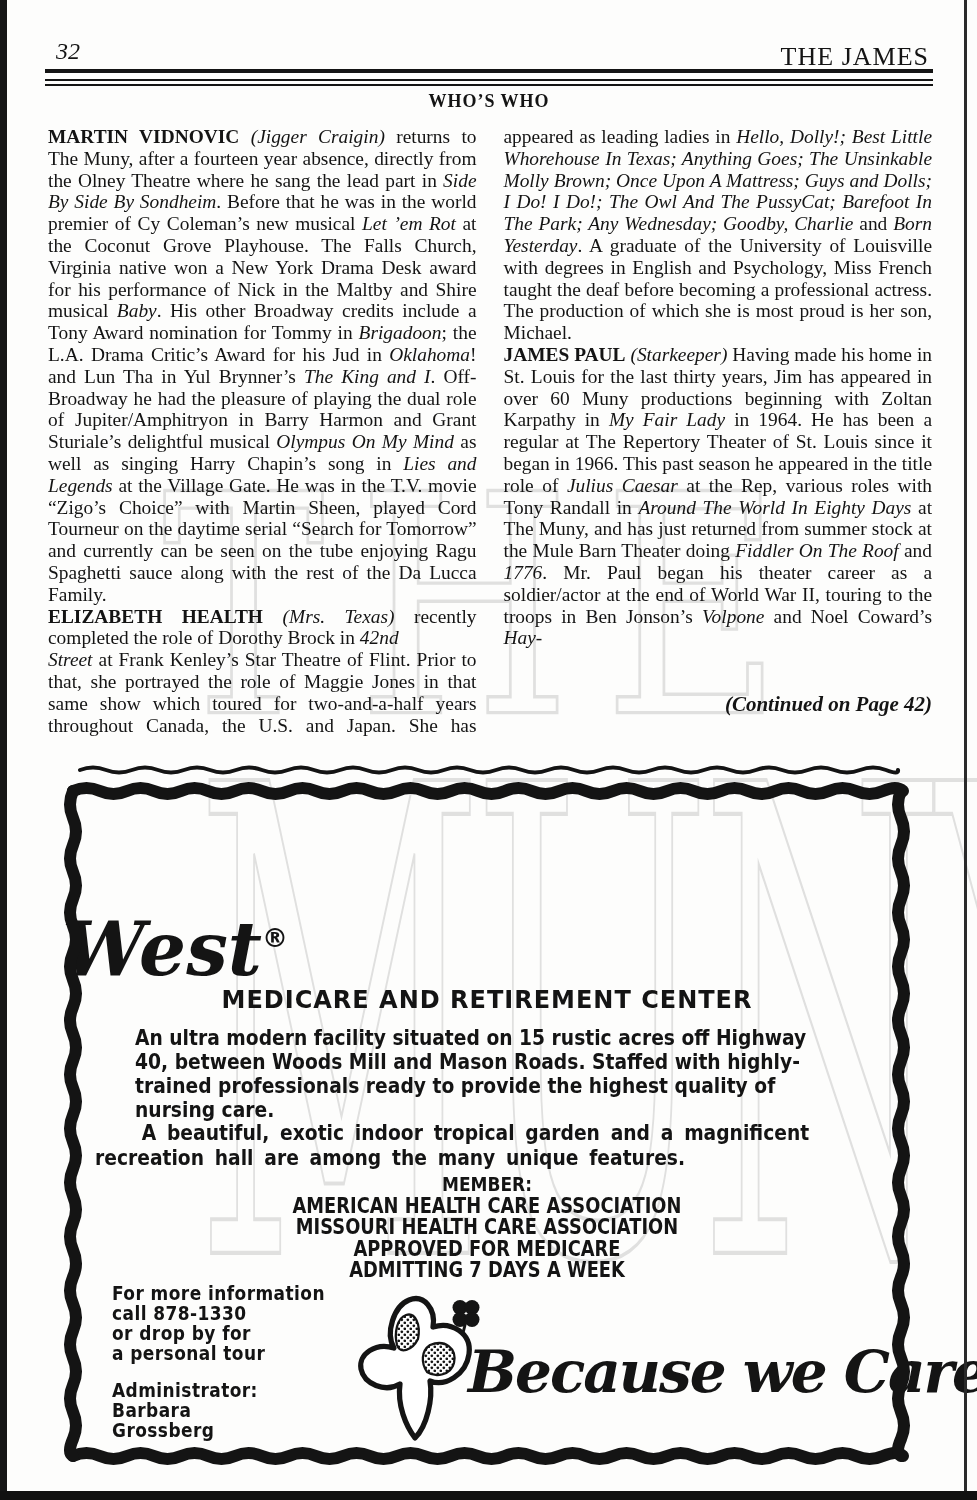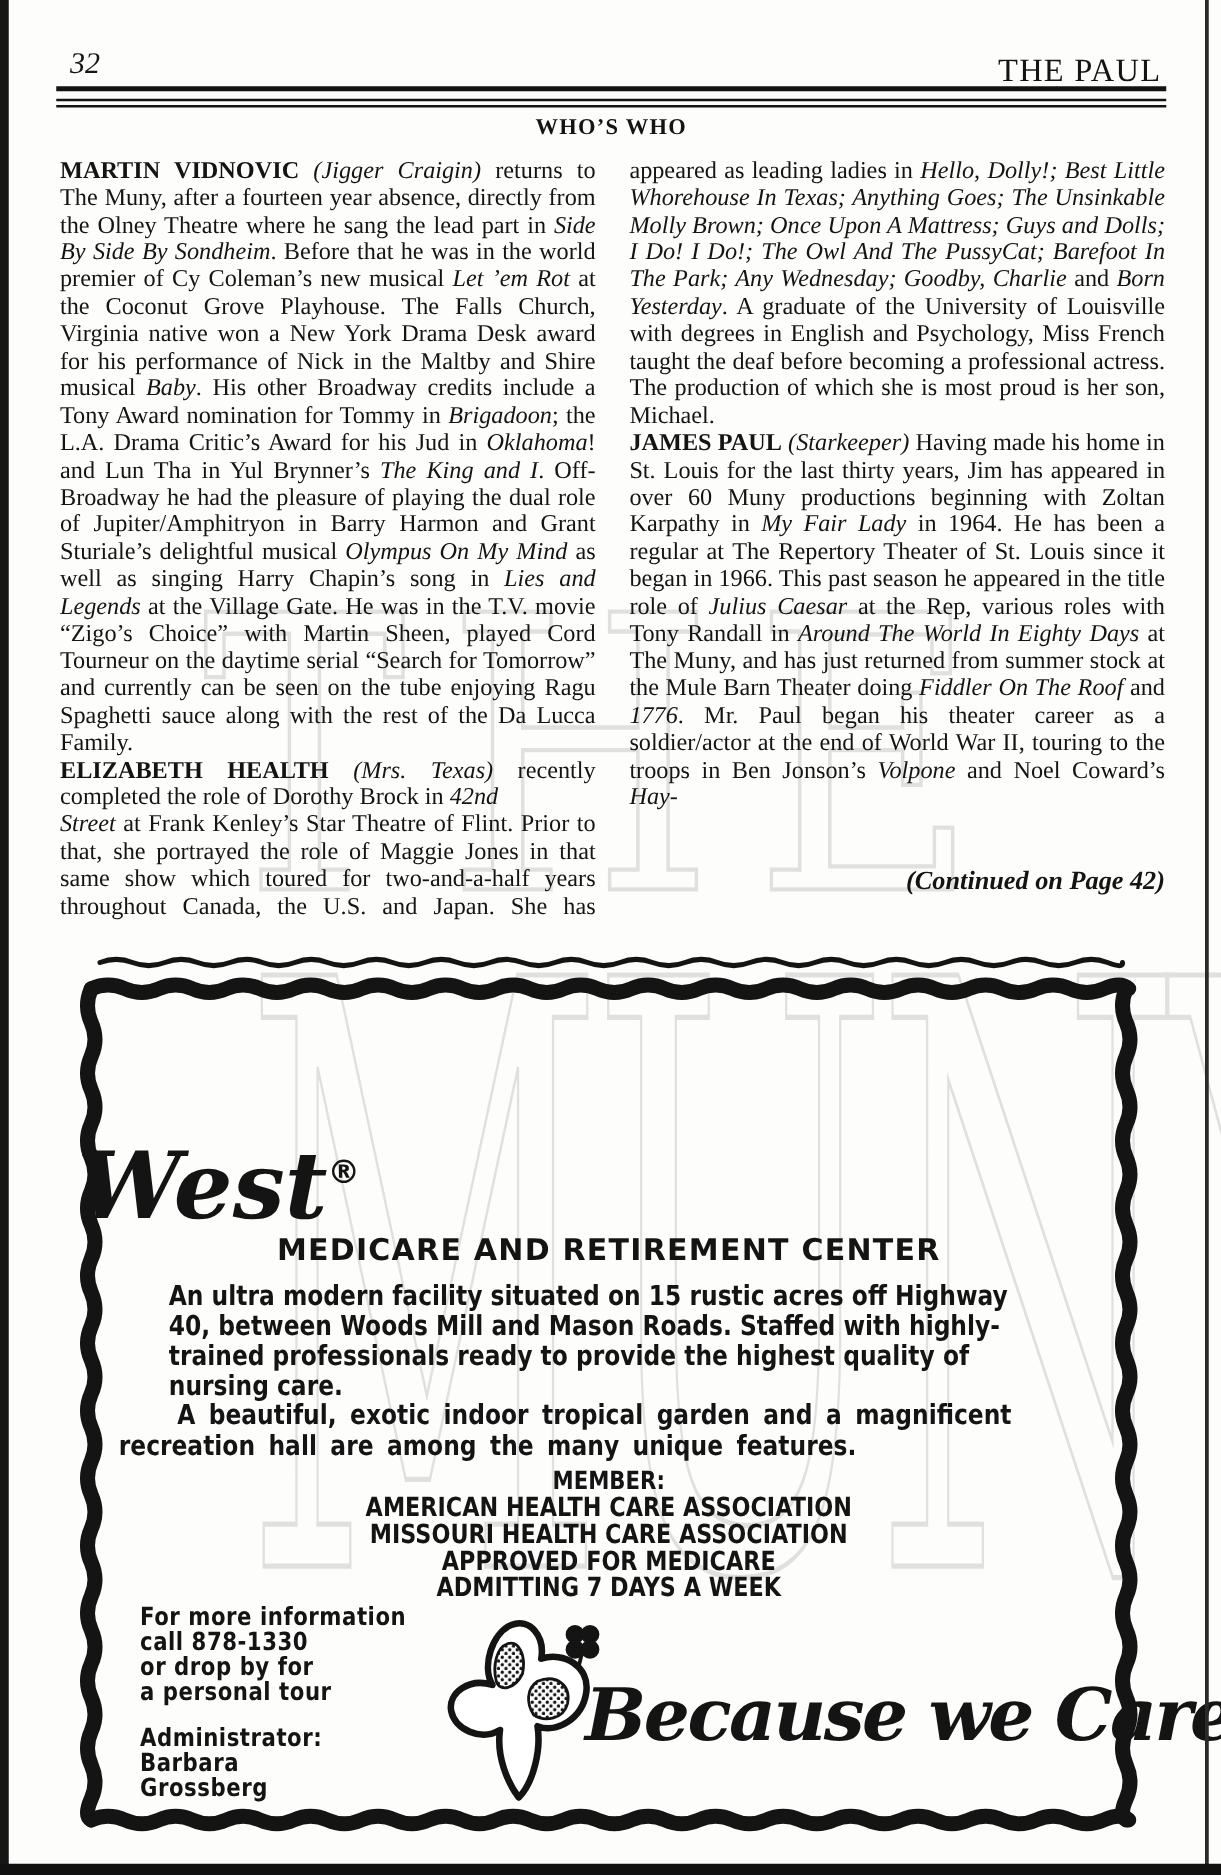--- a/index.html
+++ b/index.html
@@ -74,21 +74,21 @@
 <div id="page">
 
   <div class="wm wm-the">THE</div>
   <div class="wm wm-muny">MUNY</div>
 
   <div class="edge-left"></div>
   <div class="edge-right"></div>
   <div class="edge-bottom"></div>
 
   <div class="pg-num">32</div>
-  <div class="brand">THE PAUL</div>
+  <div class="brand">THE JAMES</div>
   <div class="rule rule-a"></div>
   <div class="rule rule-b"></div>
   <div class="rule rule-c"></div>
   <div class="section-title">WHO’S WHO</div>
 
   <div class="columns">
     <div>
         <p><b>MARTIN VIDNOVIC</b> <i>(Jigger Craigin)</i> returns to The Muny, after a fourteen year absence, directly from the Olney Theatre where he sang the lead part in <i>Side By Side By Sondheim</i>. Before that he was in the world premier of Cy Coleman’s new musical <i>Let ’em Rot</i> at the Coconut Grove Playhouse. The Falls Church, Virginia native won a New York Drama Desk award for his performance of Nick in the Maltby and Shire musical <i>Baby</i>. His other Broadway credits include a Tony Award nomination for Tommy in <i>Brigadoon</i>; the L.A. Drama Critic’s Award for his Jud in <i>Oklahoma</i>! and Lun Tha in Yul Brynner’s <i>The King and I</i>. Off-Broadway he had the pleasure of playing the dual role of Jupiter/Amphitryon in Barry Harmon and Grant Sturiale’s delightful musical <i>Olympus On My Mind</i> as well as singing Harry Chapin’s song in <i>Lies and Legends</i> at the Village Gate. He was in the T.V. movie “Zigo’s Choice” with Martin Sheen, played Cord Tourneur on the daytime serial “Search for Tomorrow” and currently can be seen on the tube enjoying Ragu Spaghetti sauce along with the rest of the Da Lucca Family.</p>
         <p><b>ELIZABETH HEALTH</b> <i>(Mrs. Texas)</i> recently completed the role of Dorothy Brock in <i>42nd</i></p>
       </div>

